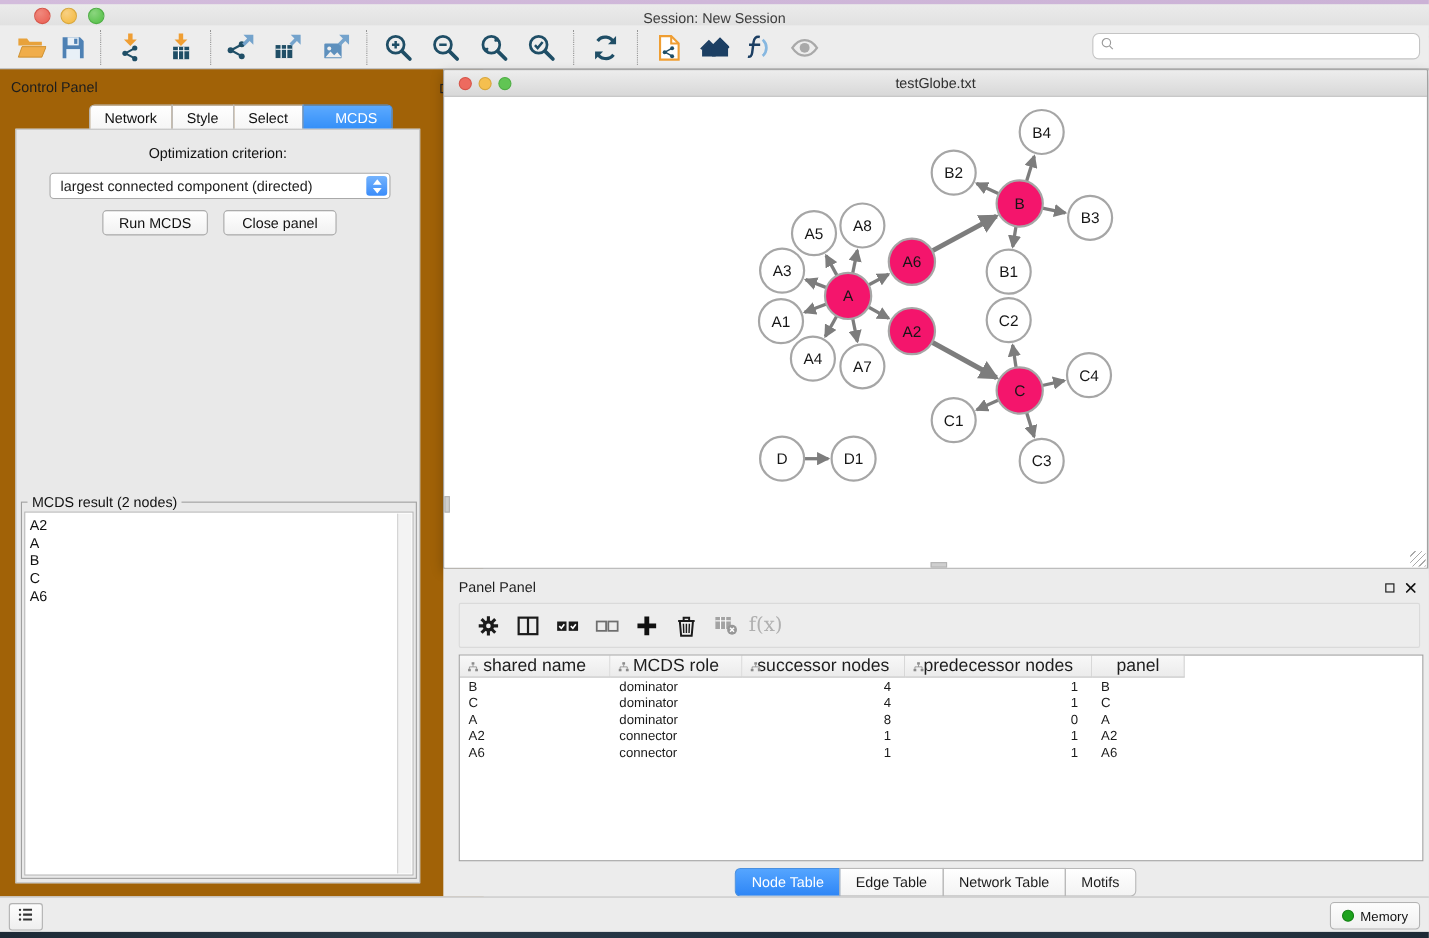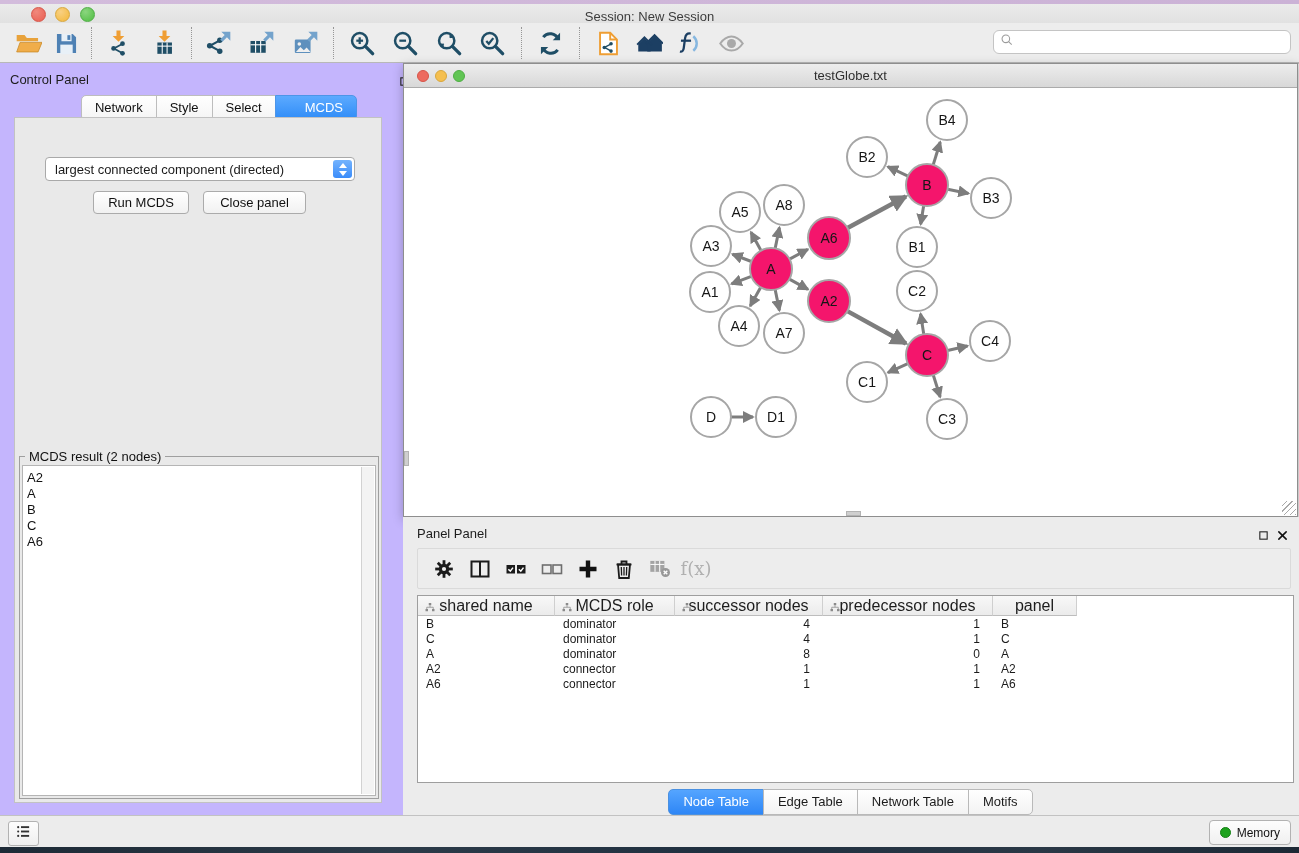--- a/index.html
+++ b/index.html
@@ -24,21 +24,21 @@
   
   #toolbar { left:0; top:23px; width:1299px; height:41px; background:#ededed; border-bottom:2px solid #b8b8b8; }
   .tbtn { position:absolute; top:3px; width:36px; height:34px; display:flex; align-items:center; justify-content:center; border-radius:4px; cursor:default; }
   .tbtn svg { width:27px; height:27px; }
   .tsep { position:absolute; top:4px; height:32px; border-left:1px dotted #969696; }
   #search-box { left:993px; top:7px; width:298px; height:24px; background:#fff; border:1px solid #c4c4c4; border-radius:6px; display:flex; align-items:center; padding:0 6px; }
   #search-box svg { width:14px; height:14px; flex:0 0 auto; }
   #search-box input { border:none; outline:none; flex:1; font-size:13px; margin-left:5px; font-family:"Liberation Sans",sans-serif; background:transparent; }
 
   
-  #control-panel { left:0; top:63px; width:440px; height:752px; background:#c4b5fd; border-right:1px solid #c6c6c6; }
+  #control-panel { left:0; top:63px; width:440px; height:752px; background:#a16207; border-right:1px solid #c6c6c6; }
   .panel-title { font-size:13px; color:#1d1d1d; }
   .panel-ctrls { position:absolute; display:flex; gap:8px; }
   .panel-ctrls svg { width:11px; height:11px; }
   #cp-tabs { position:absolute; left:0; right:0; top:32px; display:flex; justify-content:center; }
   .ctab { padding:4px 13px 5px; font-size:13px; background:linear-gradient(#ffffff,#f4f4f4); border:1px solid #bdbdbd; margin-left:-1px; color:#111; }
   .ctab:first-child { border-radius:5px 0 0 5px; }
   .ctab:last-child { border-radius:0 5px 5px 0;padding-left:29px; }
   .ctab.selected { background:linear-gradient(#5caaff,#2e8bf7); color:#fff; border-color:#4d95e8; }
   #cp-content { position:absolute; left:14px; top:54px; width:368px; height:686px; background:#e9e9e9; border:1px solid #c2c2c2; }
   #opt-label { position:absolute; left:0; right:0; top:14px; text-align:center; font-size:13px; color:#111; }
@@ -275,20 +275,21 @@
           <path d="M4 4l16 16M20 4L4 20" stroke="#111" stroke-width="3.4" stroke-linecap="round"></path>
         </svg></span>
   </div>
   <div id="cp-tabs">
       <div class="ctab">Network</div>
       <div class="ctab">Style</div>
       <div class="ctab">Select</div>
       <div class="ctab selected">MCDS</div>
     </div>
   <div id="cp-content">
+    <div id="opt-label">Optimization criterion:</div>
     <div id="criterion-select">
       <span>largest connected component (directed)</span>
       <span id="criterion-stepper">
         <span class="chev-up"></span>
           <span class="chev-down"></span>
       </span>
     </div>
     <div class="btn" id="run-mcds">Run MCDS</div>
     <div class="btn" id="close-panel">Close panel</div>
     <div id="mcds-group">

